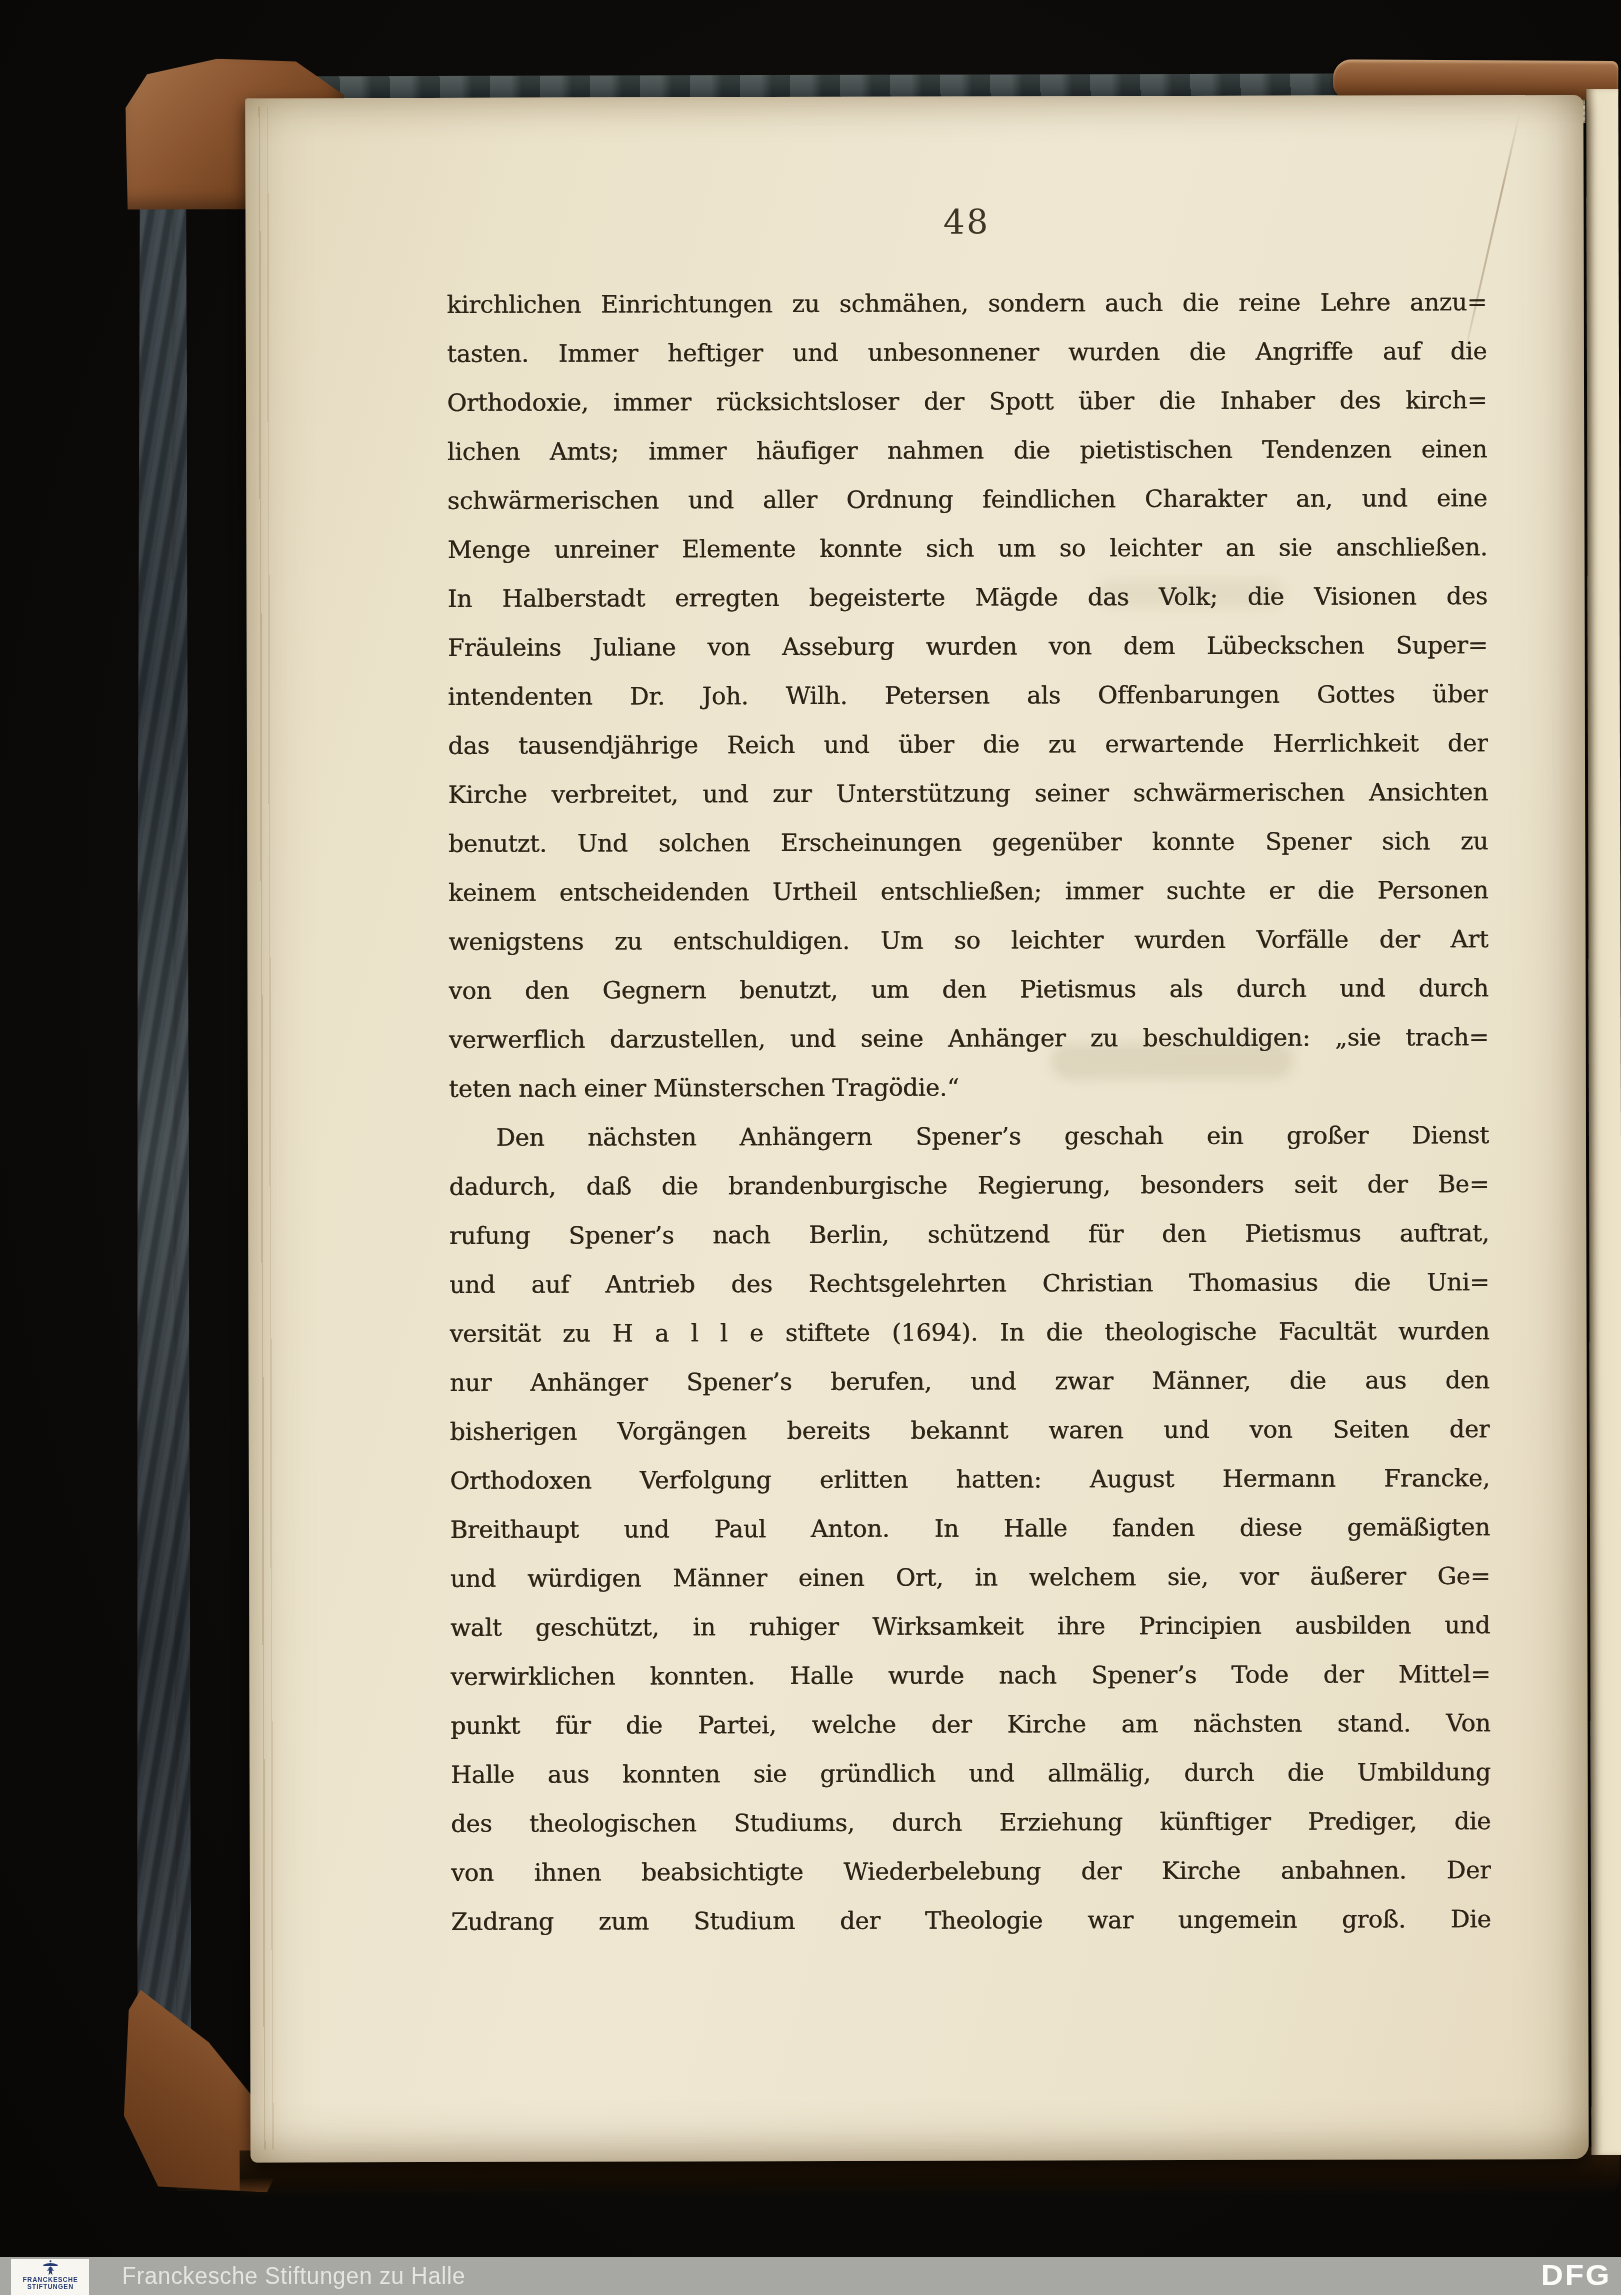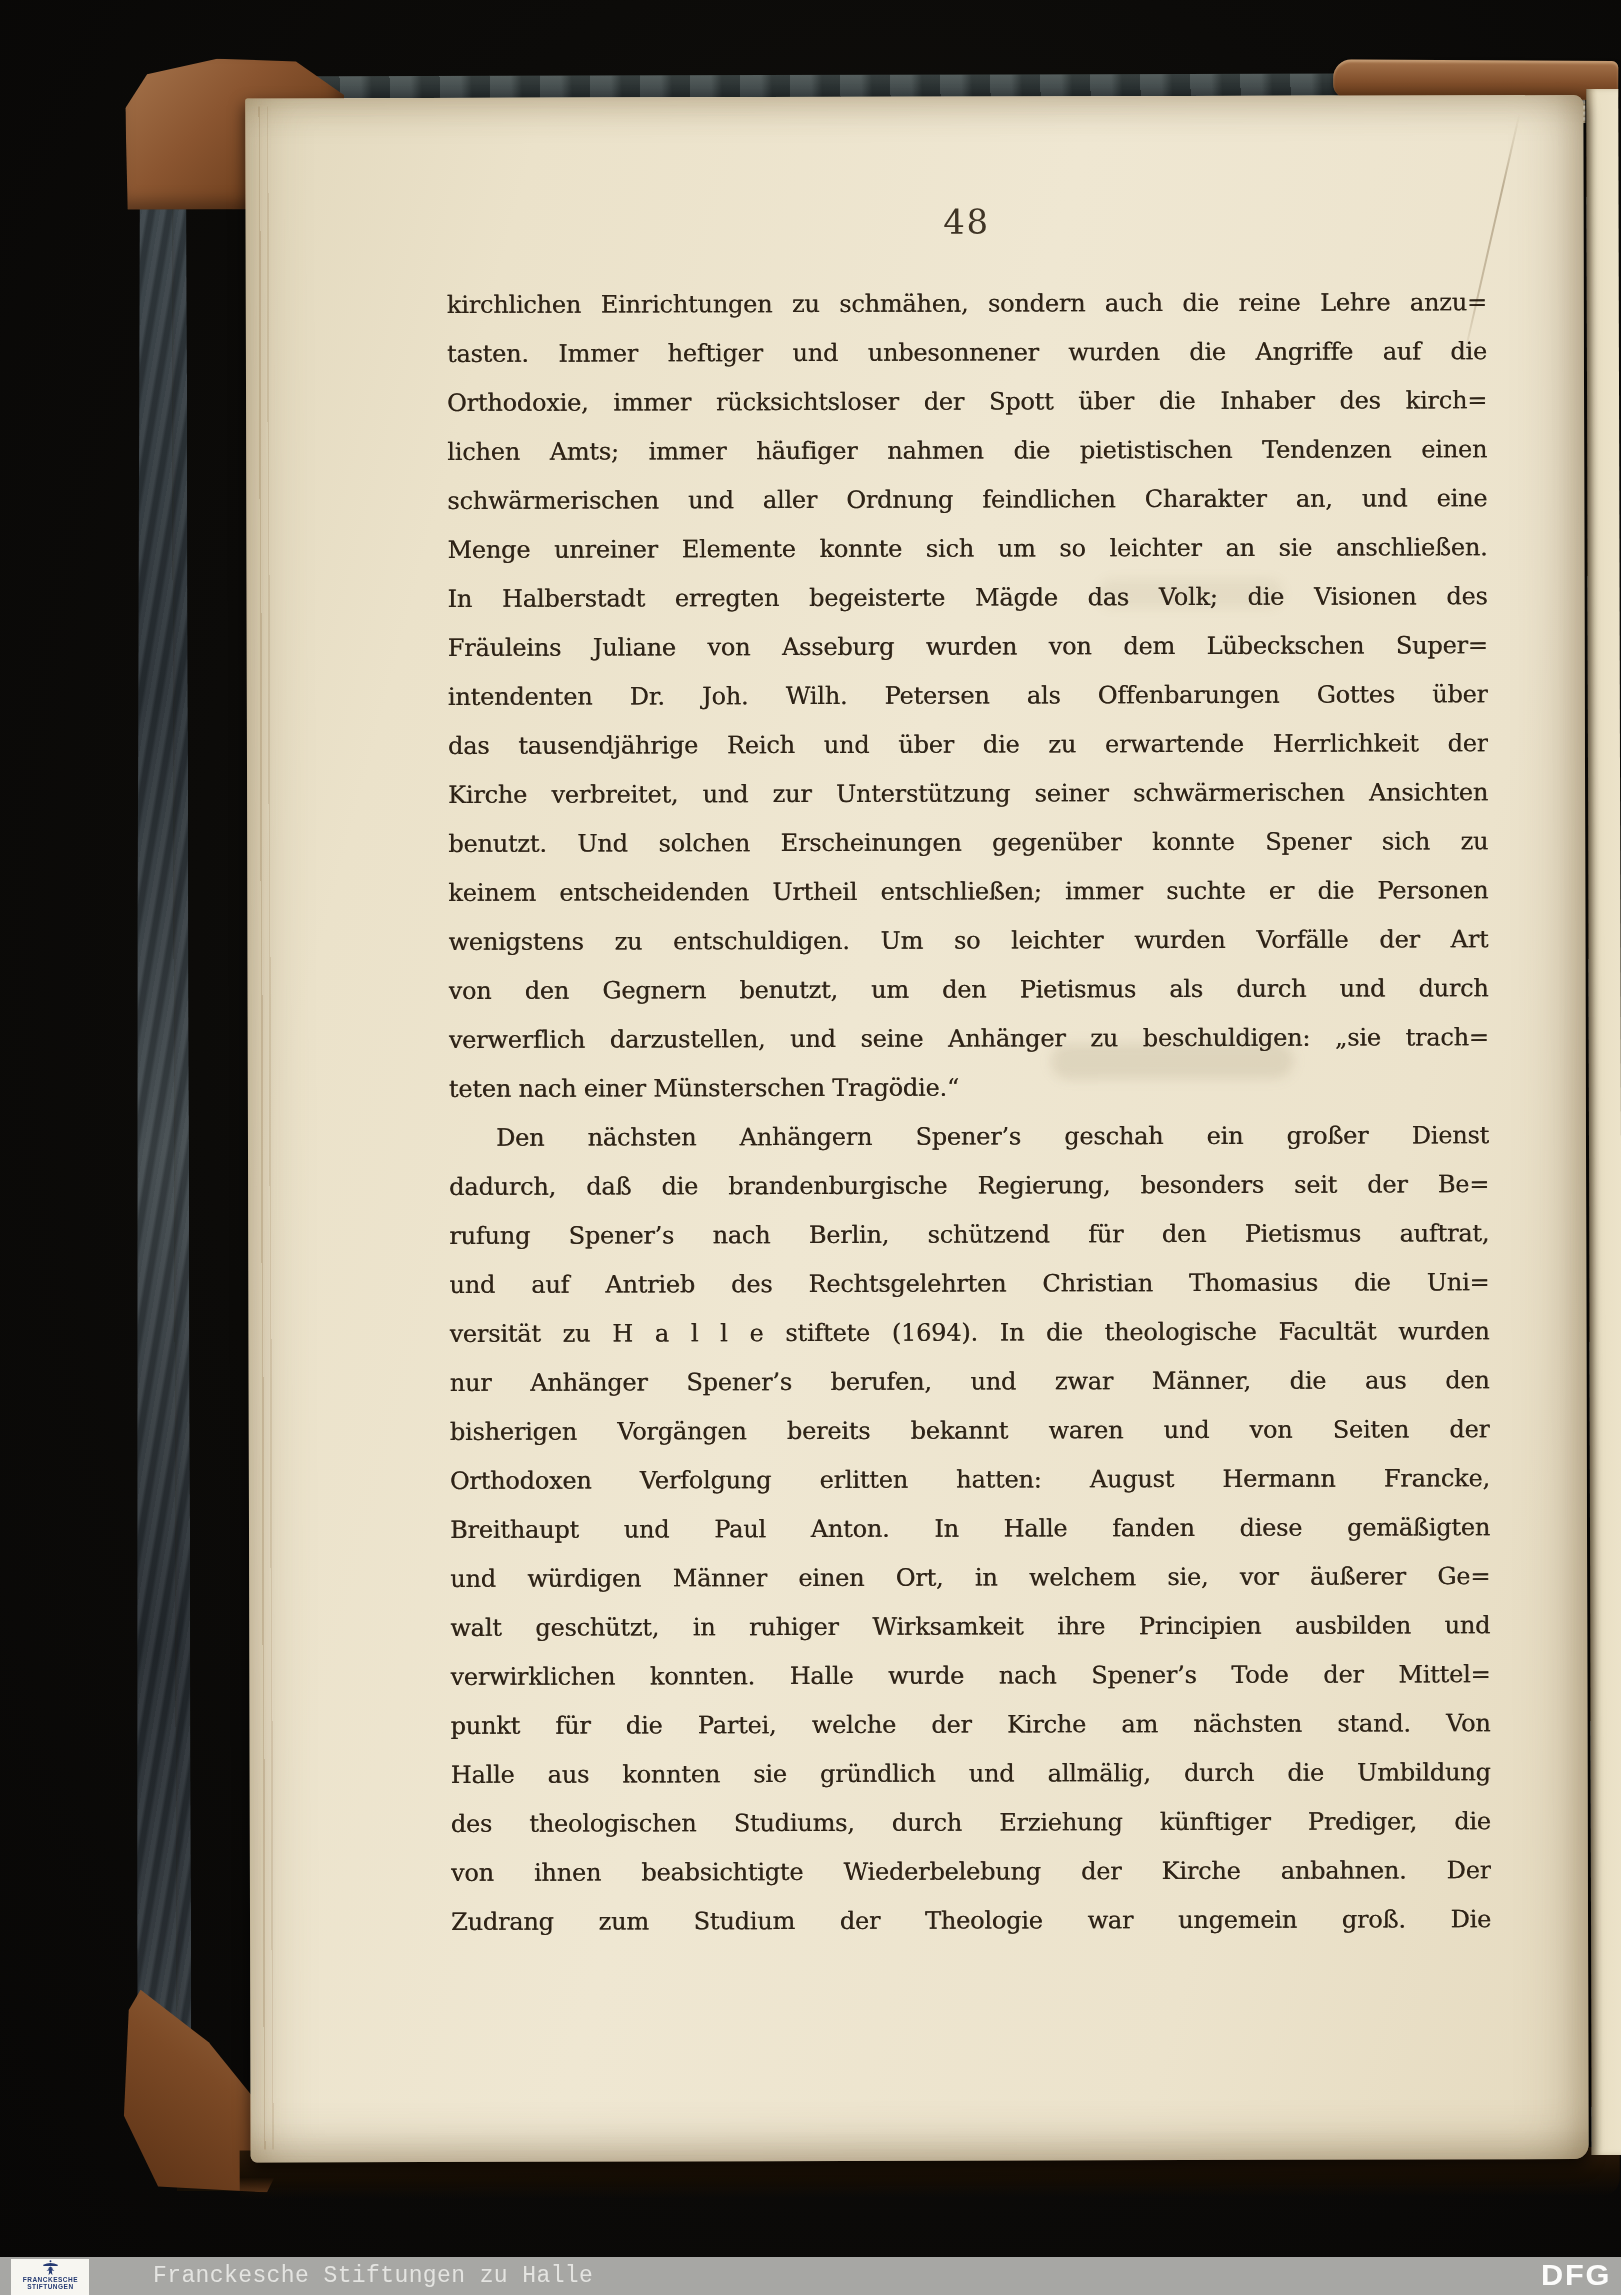--- a/index.html
+++ b/index.html
@@ -121,21 +121,21 @@
     background:#f7f6f1;display:flex;flex-direction:column;align-items:center;justify-content:flex-start;
     padding-top:1.6px;box-sizing:border-box;
   }
   .logo-box svg{display:block;}
   .logo-text{
     font-family:"Liberation Sans",sans-serif;font-weight:bold;font-size:6.5px;line-height:7.3px;
     color:#253a73;letter-spacing:0.5px;text-align:center;
   }
   .institution-name{
     position:absolute;left:122px;top:0;height:39px;line-height:39px;
-    font-family:Liberation Mono, monospace;font-size:23px;color:#e4e4e1;letter-spacing:0.4px;margin-left:31px;
+    font-family:Liberation Sans, sans-serif;font-size:23px;color:#e4e4e1;letter-spacing:0.4px;
   }
   .dfg{
     position:absolute;right:11.4px;top:0;height:39px;line-height:37px;
     font-family:"Liberation Sans",sans-serif;font-weight:bold;font-size:29px;
     color:#fcfcfb;letter-spacing:1.6px;transform:scaleX(1.06);transform-origin:right center;
   }
 </style>
 </head>
 <body>
 

